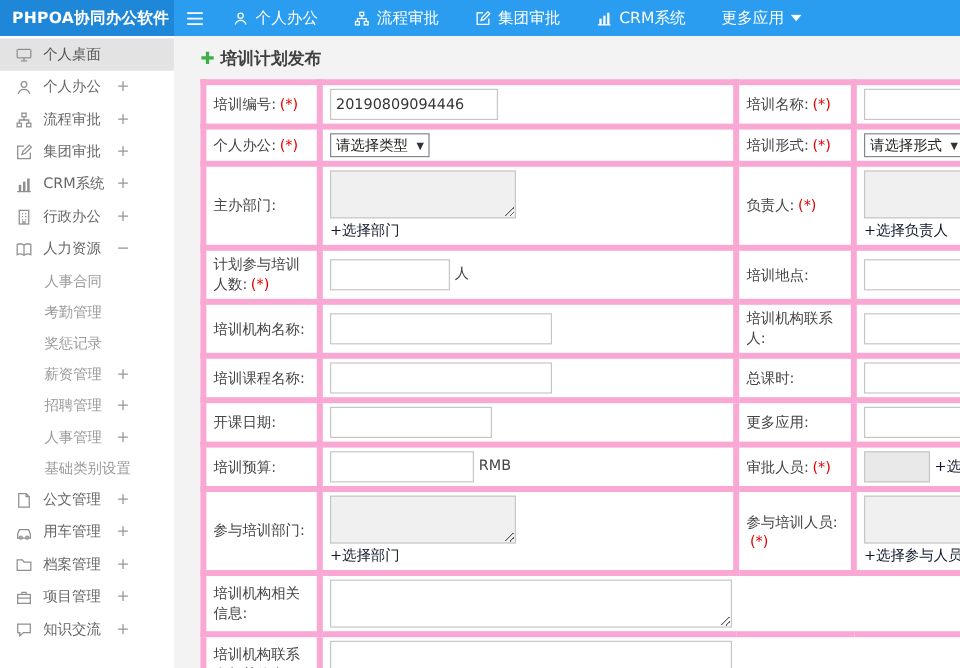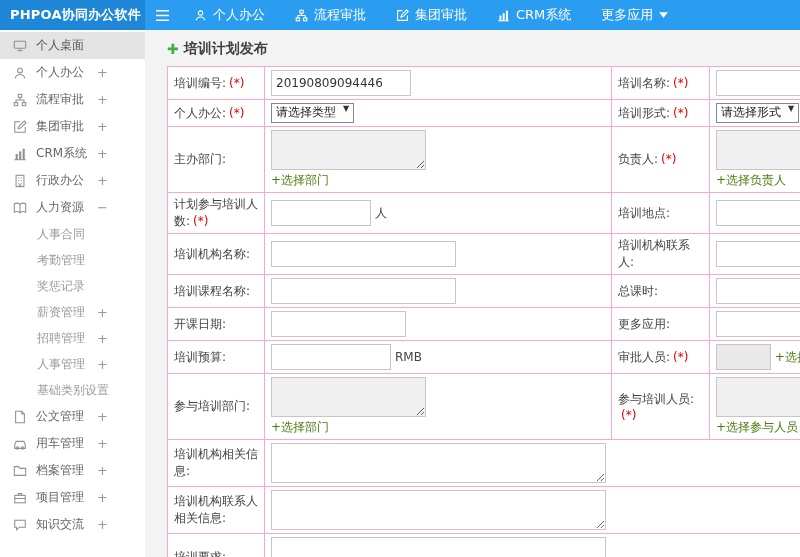--- a/index.html
+++ b/index.html
@@ -27,34 +27,34 @@
   .sicon svg { width:14px; height:14px; stroke:currentColor; stroke-width:1.2; fill:none; display:block; }
   .s-label { white-space:nowrap; }
 
   
   .content { flex:1; background:#f3f3f3; padding:10px 0 0 22px; overflow:hidden; }
   .page-title { display:flex; align-items:center; gap:5px; height:18px; margin-bottom:8px; font-size:14px; font-weight:bold; color:#404040; }
   .plus-icon { color:#3fae49; font-size:14px; font-weight:bold; line-height:1; }
 
   
   table.form-table { border-collapse:collapse; table-layout:fixed; width:672px; background:#fff; }
-  .form-table td { border:1px solid #f9a8d4; padding:3px 6px; font-size:12px; color:#444; vertical-align:middle; }
+  .form-table td { border:5px solid #f9a8d4; padding:3px 6px; font-size:12px; color:#444; vertical-align:middle; }
   td.lbl { background:#fff; color:#444; }
   .req { color:#e60000; margin-left:3px; }
   .txt { height:20px; border:1px solid #c6c6c6; background:#fff; padding:12px 4px; font-size:12px; font-family:inherit; color:#333; vertical-align:middle; }
   .txt.grey { background:#e9e9e9; }
   .w140{width:140px} .w185{width:185px} .w135{width:135px} .w120{width:120px} .w100{width:100px} .w55{width:55px}
   textarea { border:1px solid #c6c6c6; font-family:inherit; font-size:12px; resize:both; vertical-align:top; }
   .ta-sm { width:155px; height:40px; background:#f0f0f0; }
   .ta-narrow { width:122px; }
   .ta-lg { width:335px; height:40px; background:#fff; }
   .linkline { margin-top:2px; }
-  a.lnk { color:#4d7c0f; text-decoration:none; font-size:12px; white-space:nowrap; }
+  a.lnk { color:#0f172a; text-decoration:none; font-size:12px; white-space:nowrap; }
   .suffix { color:#444; margin-left:4px; }
-  .fake-select { display:inline-flex; align-items:flex-start; gap:7px; height:20px; border:1px solid #828790; background:#fff; padding:0 4px; cursor:pointer; color:#222; }
+  .fake-select { display:inline-flex; align-items:center; gap:7px; height:20px; border:1px solid #828790; background:#fff; padding:0 4px; cursor:pointer; color:#222; }
   .sel-caret { font-size:8px; color:#333; }
   .nowrap { white-space:nowrap; }
 </style>
 </head>
 <body>
 
 <div class="topbar">
   <div class="brand">PHPOA协同办公软件</div>
   <div class="hamburger">
     <svg viewBox="0 0 16 14">

